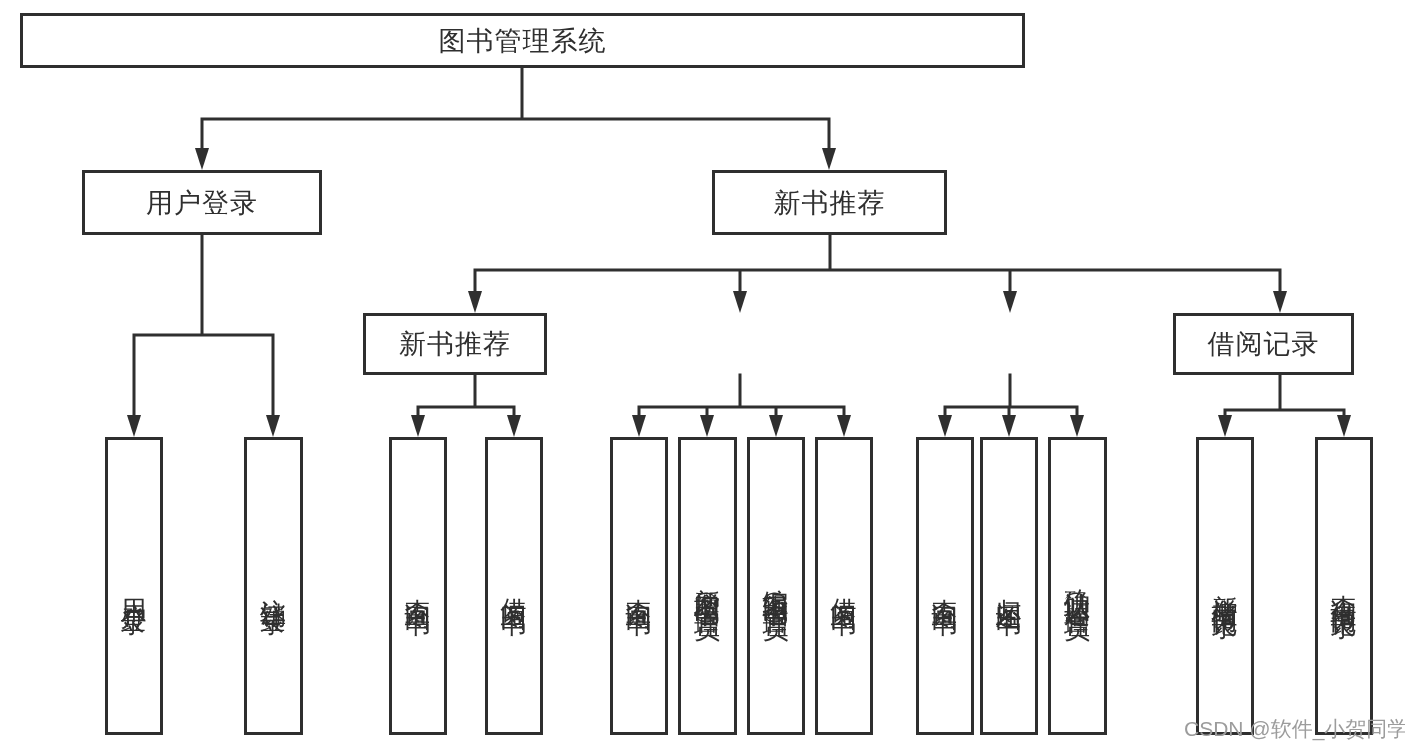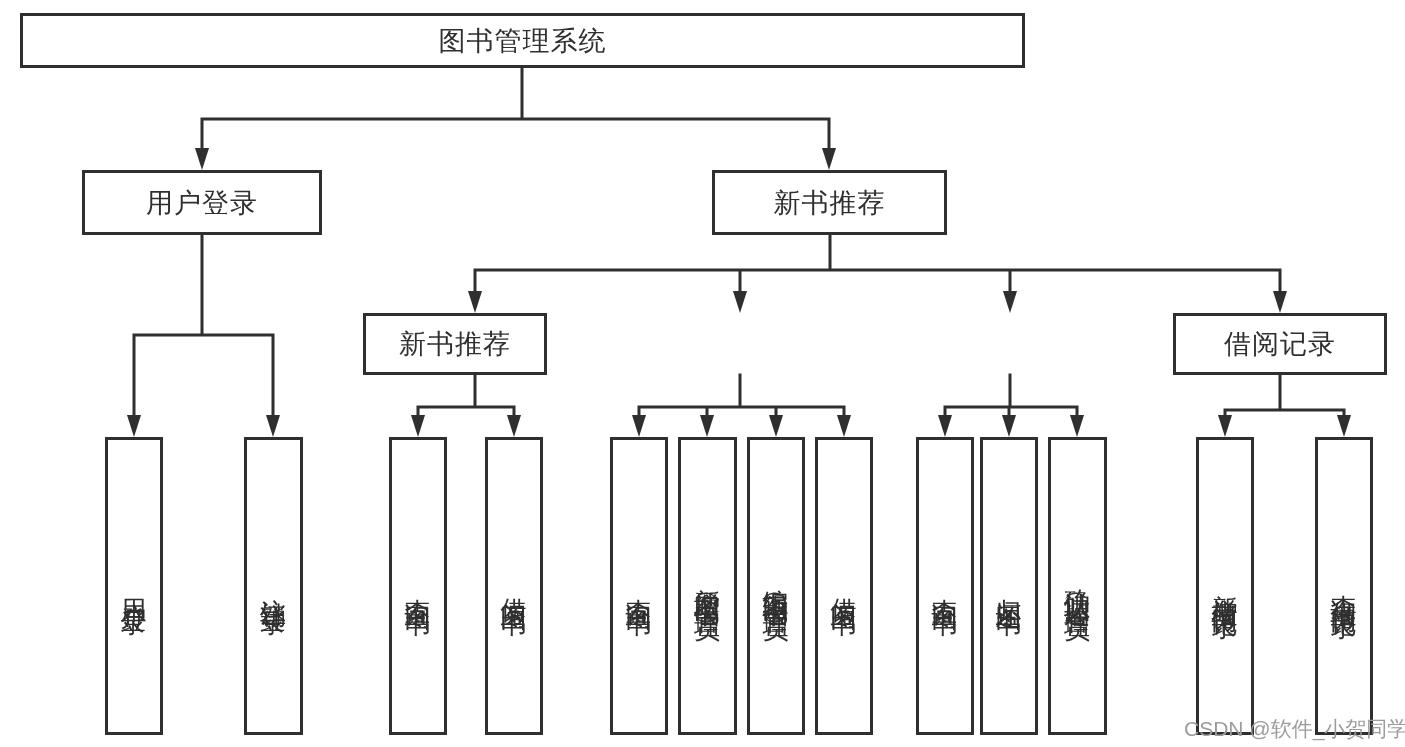--- a/index.html
+++ b/index.html
@@ -95,21 +95,21 @@
   <div class="hbox" style="left:82px;top:170px;width:240px;height:65px">
     <span>用户登录</span>
   </div>
   <div class="hbox" style="left:712px;top:170px;width:235px;height:65px">
     <span>新书推荐</span>
   </div>
 
   <div class="hbox" style="left:363px;top:313px;width:184px;height:62px">
     <span>新书推荐</span>
   </div>
-  <div class="hbox" style="left:1173px;top:313px;width:214px;height:62px">
+  <div class="hbox" style="left:1173px;top:313px;width:181px;height:62px">
     <span>借阅记录</span>
   </div>
 
   <div class="vbox" style="left:105px;width:58px">
     <span>用户登录</span>
   </div>
   <div class="vbox" style="left:244px;width:59px">
     <span>注销登录</span>
   </div>
 

